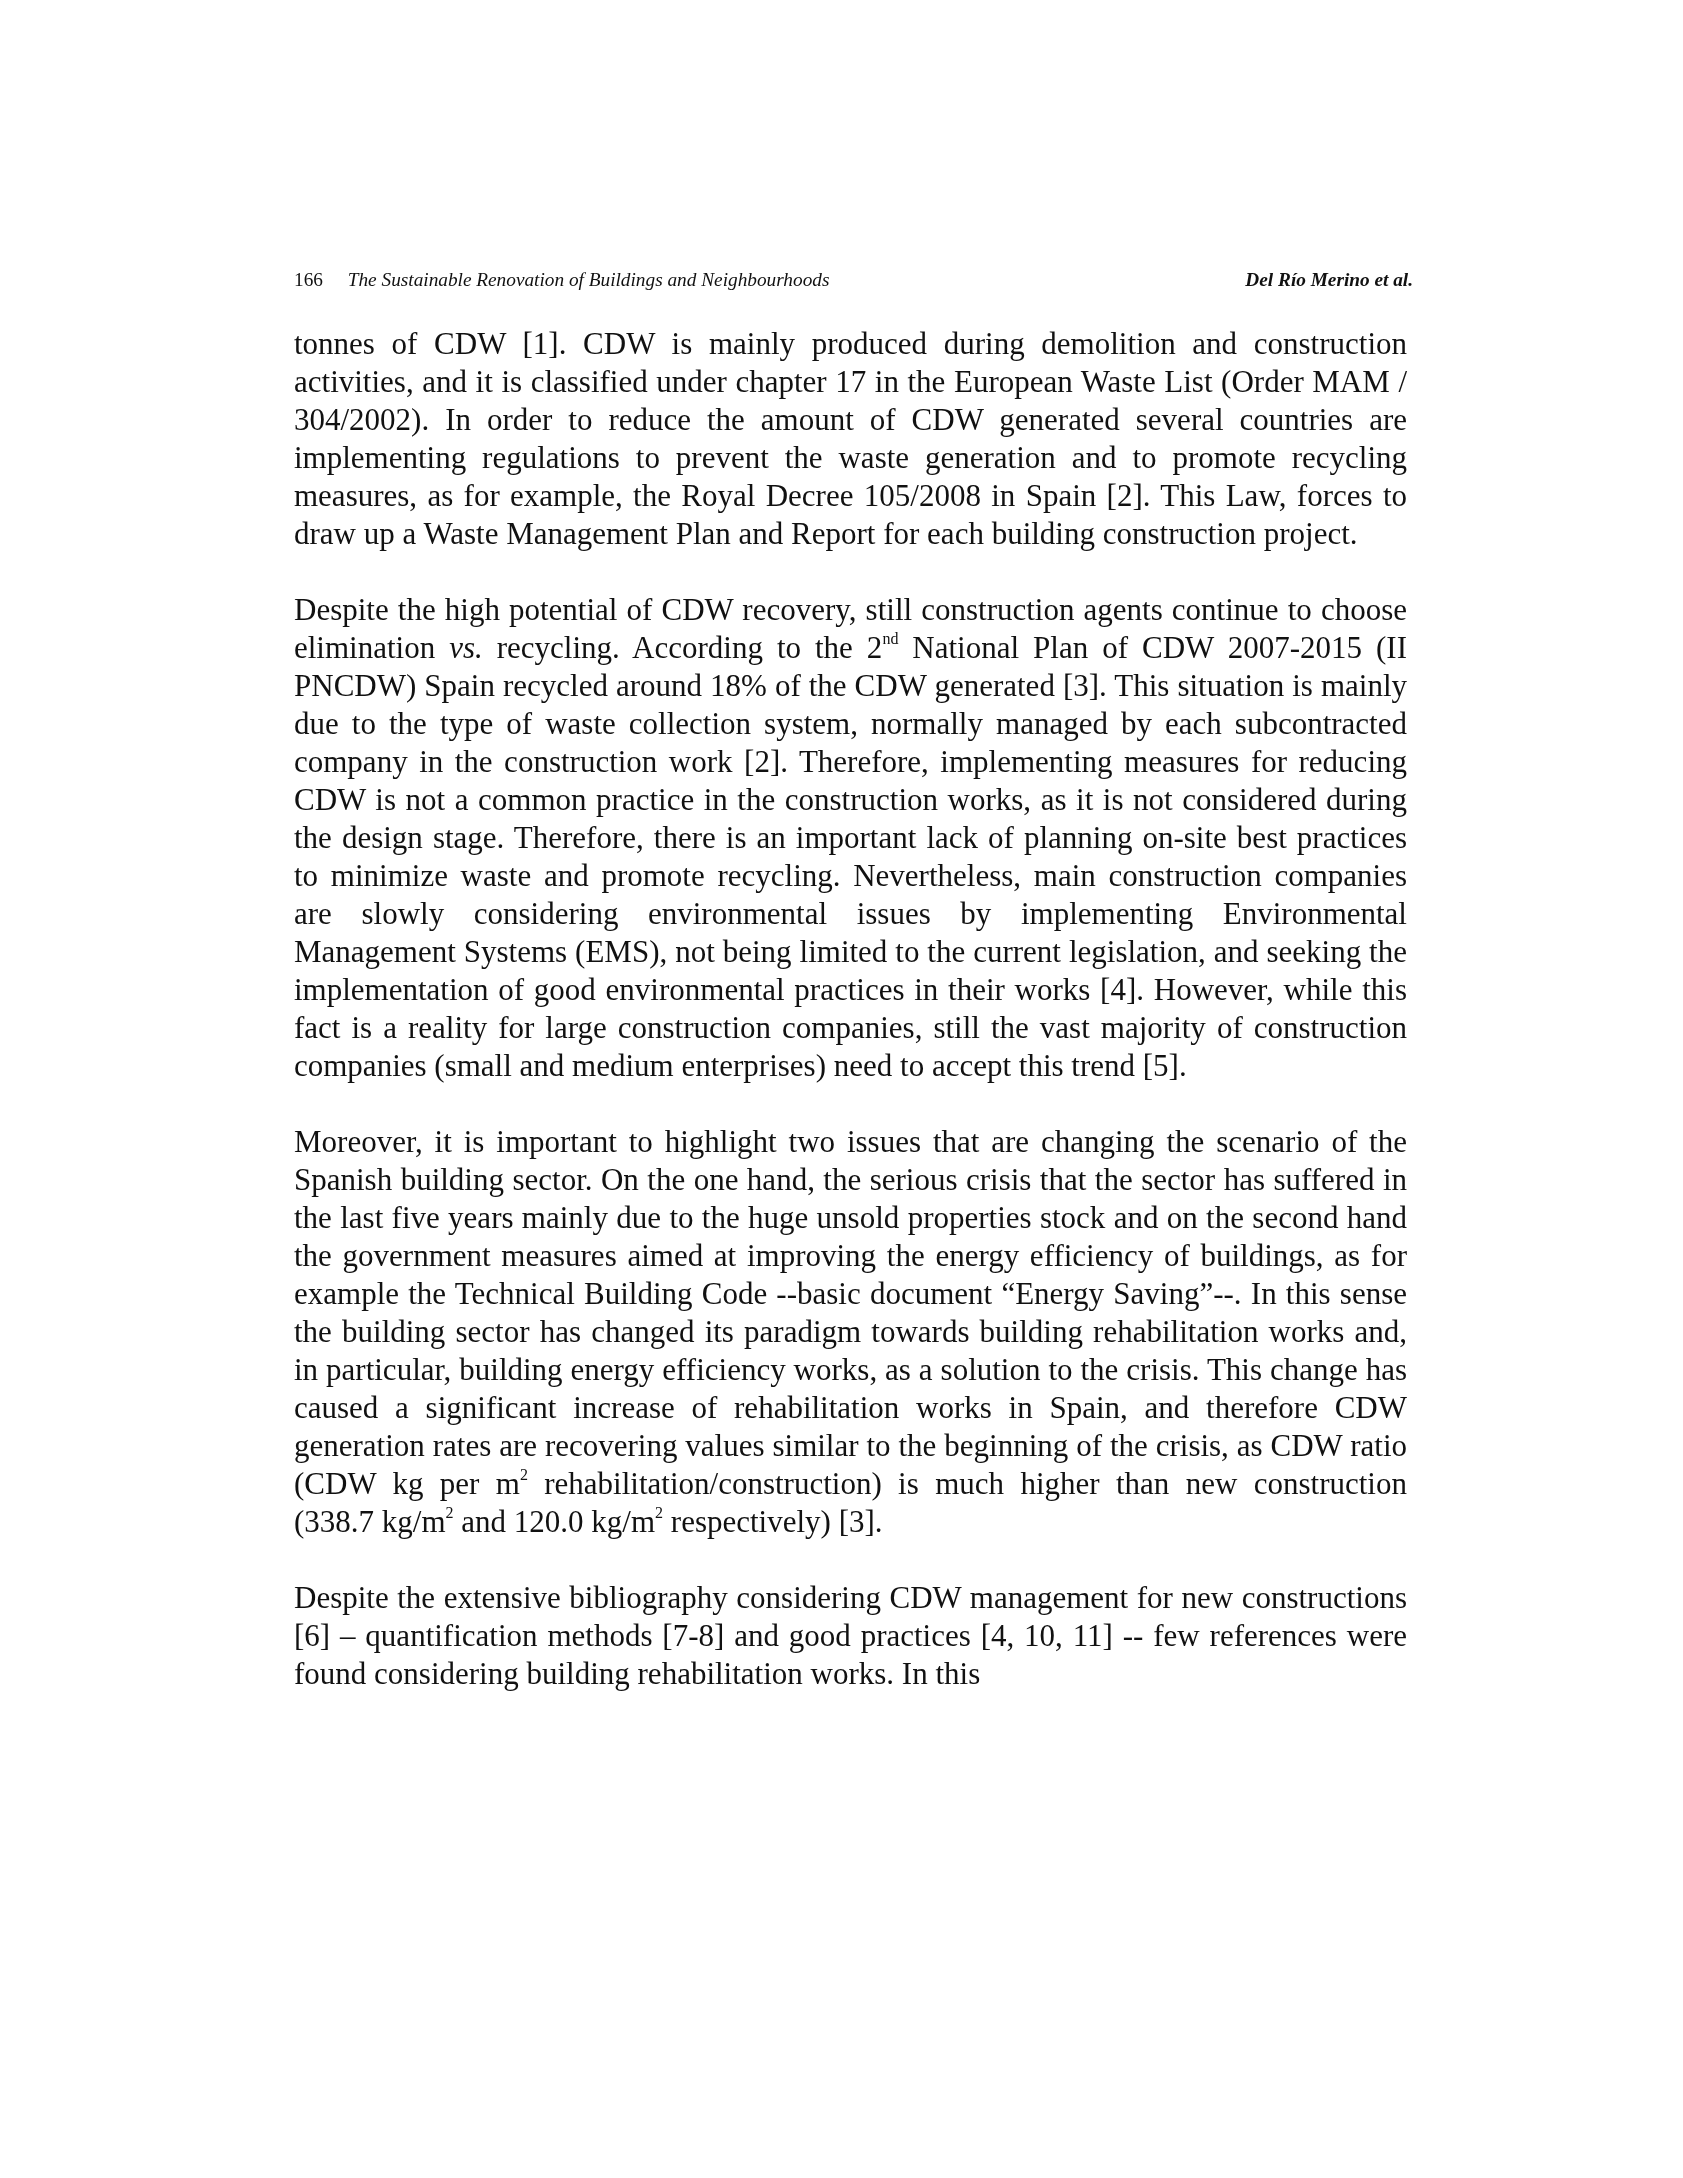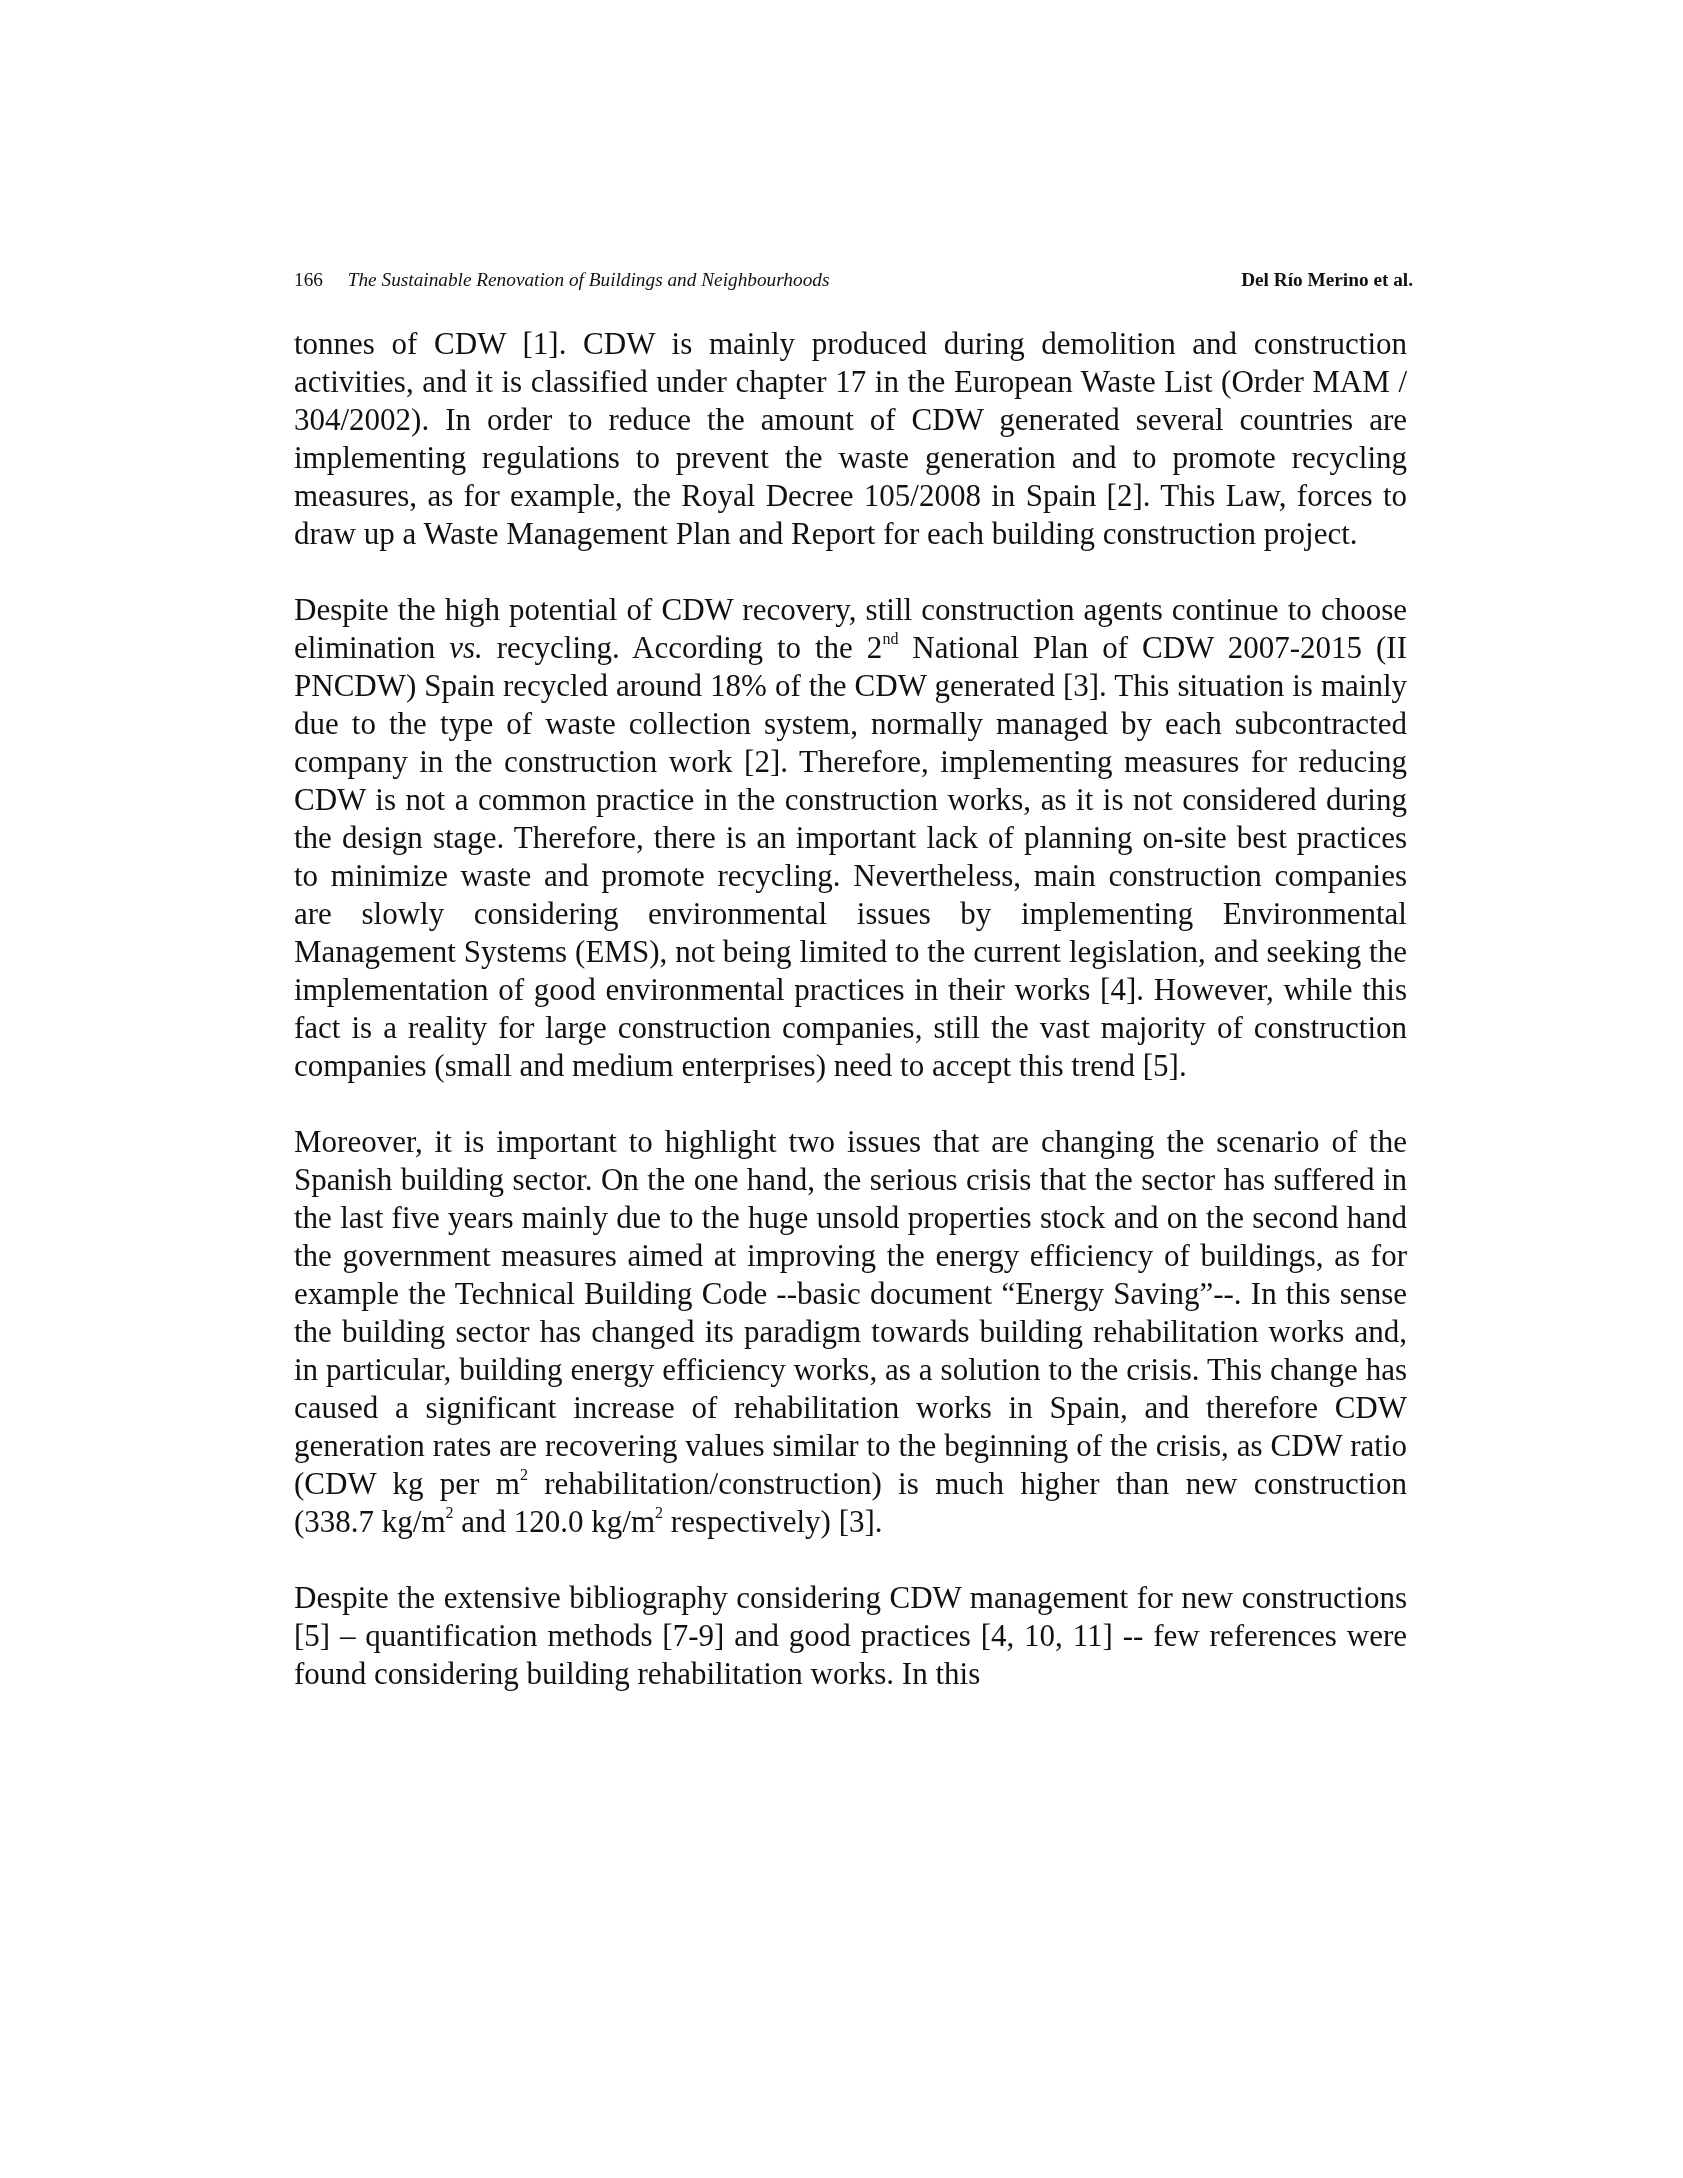--- a/index.html
+++ b/index.html
@@ -5,21 +5,21 @@
   html, body { margin: 0; padding: 0; background: #ffffff; }
   body { width: 1683px; height: 2178px; position: relative; overflow: hidden; }
   .page { position: absolute; left: 0; top: 0; width: 1683px; height: 2178px; background: #fff; }
   .running-head {
     position: absolute; left: 294px; top: 269px; width: 1119px;
     font-family: "Liberation Serif", serif; font-size: 19.3px; color: #111;
     display: flex; justify-content: space-between; align-items: baseline;
   }
   .running-head .left .num { font-weight: normal; margin-right: 20px; }
   .running-head .left .title { font-style: italic; font-weight: normal; }
-  .running-head .right { font-weight: bold; }
+  .running-head .right { font-style: italic; font-weight: bold; }
   .body-text {
     position: absolute; left: 294px; top: 325px; width: 1121px;
     font-family: "Liberation Serif", serif; font-size: 31px; line-height: 38px; color: #111;
     text-align: justify;
   }
   .body-text p { margin: 0 8px 38px 0; }
   .body-text p.last { margin-bottom: 0; }
   sup { font-size: 16px; line-height: 0; vertical-align: 14px; }
 </style>
 </head>
@@ -31,16 +31,16 @@
       <span class="num">166</span>
       <span class="title">The Sustainable Renovation of Buildings and Neighbourhoods</span>
     </span>
     <span class="right">Del Río Merino et al.</span>
   </div>
 
   <div class="body-text">
     <p>tonnes of CDW [1]. CDW is mainly produced during demolition and construction activities, and it is classified under chapter 17 in the European Waste List (Order MAM / 304/2002). In order to reduce the amount of CDW generated several countries are implementing regulations to prevent the waste generation and to promote recycling measures, as for example, the Royal Decree 105/2008 in Spain [2]. This Law, forces to draw up a Waste Management Plan and Report for each building construction project.</p>
     <p><span>Despite the high potential of CDW recovery, still construction agents continue to choose elimination </span><i>vs.</i><span> recycling. According to the 2</span><sup>nd</sup><span> National Plan of CDW 2007-2015 (II PNCDW) Spain recycled around 18% of the CDW generated [3]. This situation is mainly due to the type of waste collection system, normally managed by each subcontracted company in the construction work [2]. Therefore, implementing measures for reducing CDW is not a common practice in the construction works, as it is not considered during the design stage. Therefore, there is an important lack of planning on-site best practices to minimize waste and promote recycling. Nevertheless, main construction companies are slowly considering environmental issues by implementing Environmental Management Systems (EMS), not being limited to the current legislation, and seeking the implementation of good environmental practices in their works [4]. However, while this fact is a reality for large construction companies, still the vast majority of construction companies (small and medium enterprises) need to accept this trend [5].</span></p>
     <p><span>Moreover, it is important to highlight two issues that are changing the scenario of the Spanish building sector. On the one hand, the serious crisis that the sector has suffered in the last five years mainly due to the huge unsold properties stock and on the second hand the government measures aimed at improving the energy efficiency of buildings, as for example the Technical Building Code --basic document “Energy Saving”--. In this sense the building sector has changed its paradigm towards building rehabilitation works and, in particular, building energy efficiency works, as a solution to the crisis. This change has caused a significant increase of rehabilitation works in Spain, and therefore CDW generation rates are recovering values similar to the beginning of the crisis, as CDW ratio (CDW kg per m</span><sup>2</sup><span> rehabilitation/construction) is much higher than new construction (338.7 kg/m</span><sup>2</sup><span> and 120.0 kg/m</span><sup>2</sup><span> respectively) [3].</span></p>
-    <p class="last">Despite the extensive bibliography considering CDW management for new constructions [5] – quantification methods [7-9] and good practices [4, 10, 11] -- few references were found considering building rehabilitation works. In this</p>
+    <p class="last">Despite the extensive bibliography considering CDW management for new constructions [6] – quantification methods [7-8] and good practices [4, 10, 11] -- few references were found considering building rehabilitation works. In this</p>
   </div>
 </div>
 
 
 </body></html>

